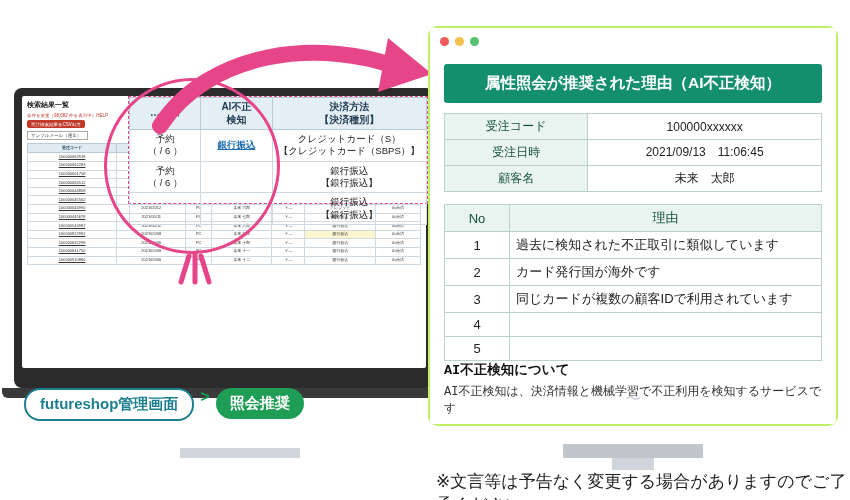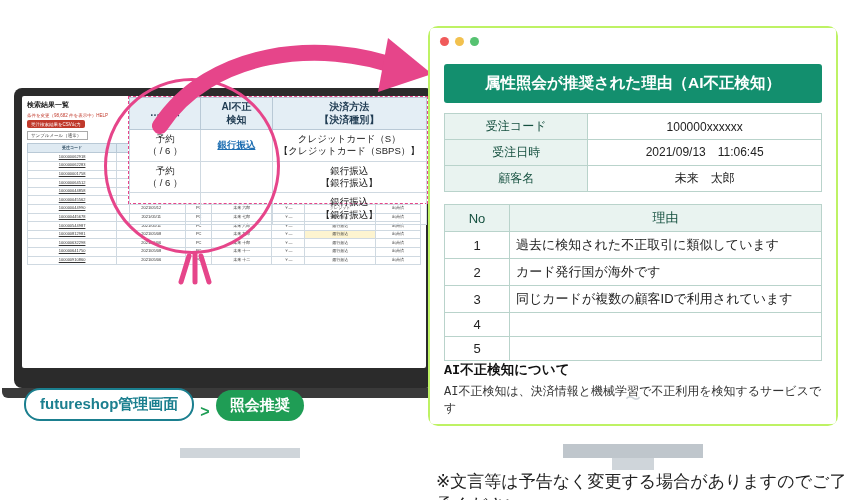--- a/index.html
+++ b/index.html
@@ -88,21 +88,21 @@
   }
   .burst{
     position:absolute;left:175px;top:252px;width:40px;height:34px;
   }
 
   
   .arrow-svg{position:absolute;left:150px;top:30px;width:300px;height:120px;}
 
   
   .ribbon{
-    position:absolute;left:24px;top:388px;display:flex;align-items:flex-end;gap:6px;
+    position:absolute;left:24px;top:388px;display:flex;align-items:flex-start;gap:6px;
   }
   .pill-white{
     border:2px solid #1b7f8f;background:#fff;color:#1b7f8f;
     border-radius:16px;padding:5px 14px;font-size:15px;font-weight:bold;
   }
   .pill-green{
     background:#1f9d55;color:#fff;border-radius:16px;padding:6px 14px;
     font-size:15px;font-weight:bold;
   }
   .arrow-sep{color:#1f9d55;font-size:16px;font-weight:bold;}

